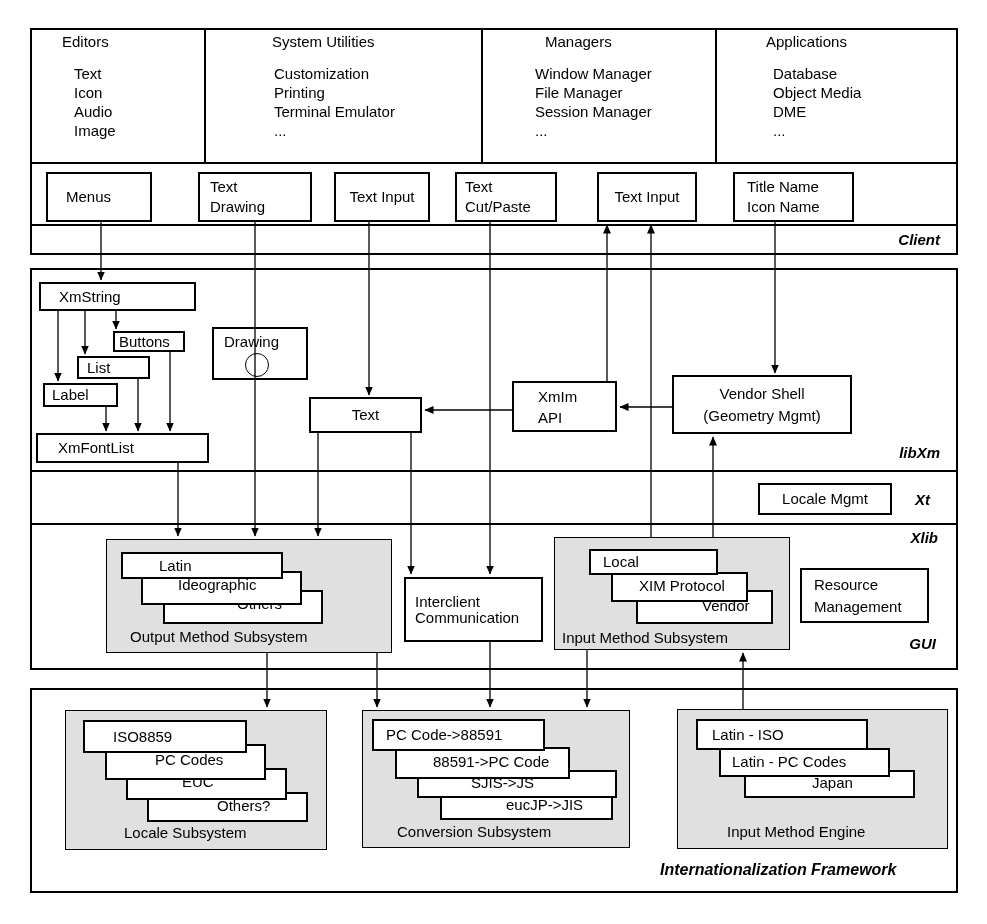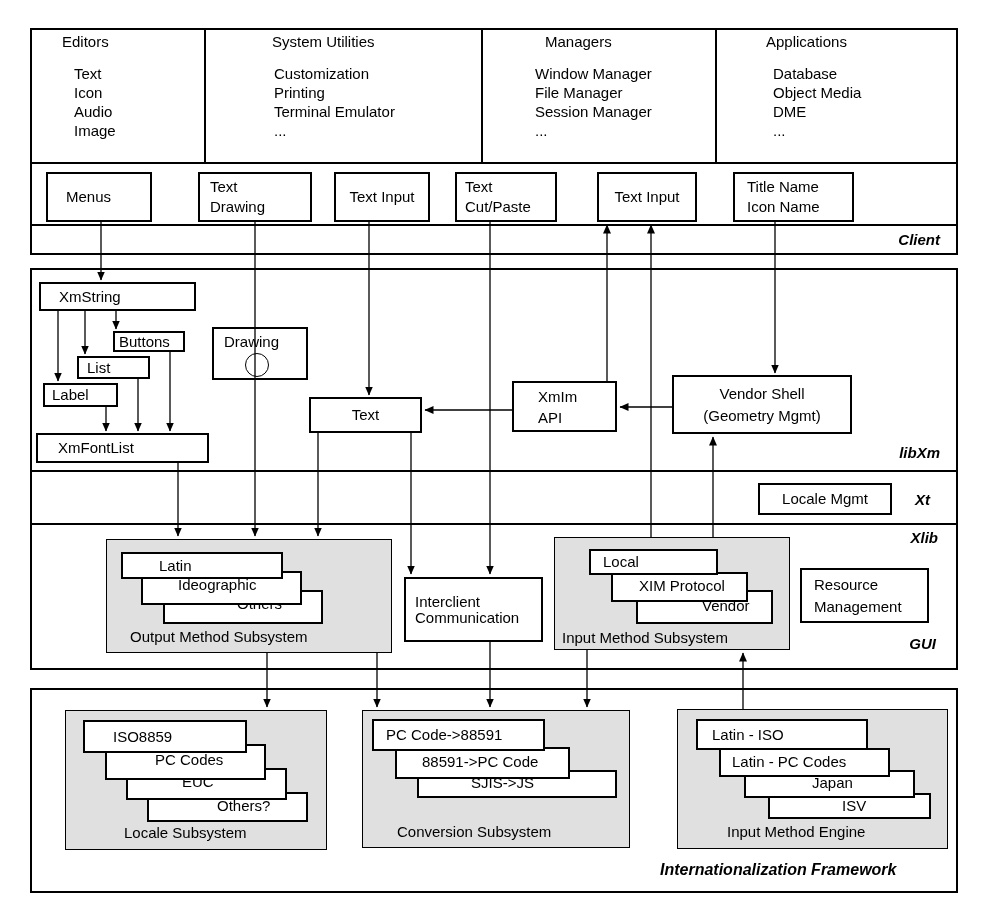--- a/index.html
+++ b/index.html
@@ -113,27 +113,27 @@
   <div class="txt bold right" style="left:848px;top:634px;width:88px">GUI</div>
 
   <div class="gray" style="left:65px;top:710px;width:262px;height:140px"></div>
   <div class="box" style="left:147px;top:792px;width:161px;height:30px;padding-left:68px;align-items:flex-start;padding-top:2px">Others?</div>
   <div class="box" style="left:126px;top:768px;width:161px;height:32px;padding-left:54px;align-items:flex-start;padding-top:2px">EUC</div>
   <div class="box" style="left:105px;top:744px;width:161px;height:36px;padding-left:48px;align-items:flex-start;padding-top:4px">PC Codes</div>
   <div class="box" style="left:83px;top:720px;width:164px;height:33px;padding-left:28px">ISO8859</div>
   <div class="txt" style="left:124px;top:823px">Locale Subsystem</div>
 
   <div class="gray" style="left:362px;top:710px;width:268px;height:138px"></div>
+  <div class="box" style="left:440px;top:792px;width:173px;height:28px;padding-left:64px;align-items:flex-start;padding-top:1px">eucJP-&gt;JIS</div>
   <div class="box" style="left:417px;top:770px;width:200px;height:28px;padding-left:52px;align-items:flex-start;padding-top:1px">SJIS-&gt;JS</div>
-  <div class="box" style="left:395px;top:747px;width:175px;height:32px;padding-left:25px;align-items:flex-start;padding-top:3px">88591-&gt;PC Code</div>
+  <div class="box" style="left:395px;top:747px;width:175px;height:32px;padding-left:36px;align-items:flex-start;padding-top:3px">88591-&gt;PC Code</div>
   <div class="box" style="left:372px;top:719px;width:173px;height:32px;padding-left:12px">PC Code-&gt;88591</div>
   <div class="txt" style="left:397px;top:822px">Conversion Subsystem</div>
 
   <div class="gray" style="left:677px;top:709px;width:271px;height:140px"></div>
-  <div class="box" style="left:768px;top:793px;width:163px;height:26px;padding-left:72px;align-items:flex-start;padding-top:1px">ISV</div>
   <div class="box" style="left:744px;top:770px;width:171px;height:28px;padding-left:66px;align-items:flex-start;padding-top:1px">Japan</div>
   <div class="box" style="left:719px;top:748px;width:171px;height:29px;padding-left:11px;align-items:flex-start;padding-top:2px">Latin - PC Codes</div>
   <div class="box" style="left:696px;top:719px;width:172px;height:31px;padding-left:14px">Latin - ISO</div>
   <div class="txt" style="left:727px;top:822px">Input Method Engine</div>
 
   <div class="txt bold" style="left:660px;top:860px;font-size:16px">Internationalization Framework</div>
 
   <svg class="overlay" width="987" height="924">
     <defs>
       <marker id="ah" markerWidth="10" markerHeight="9" refX="8.5" refY="4" orient="auto" markerUnits="userSpaceOnUse">

